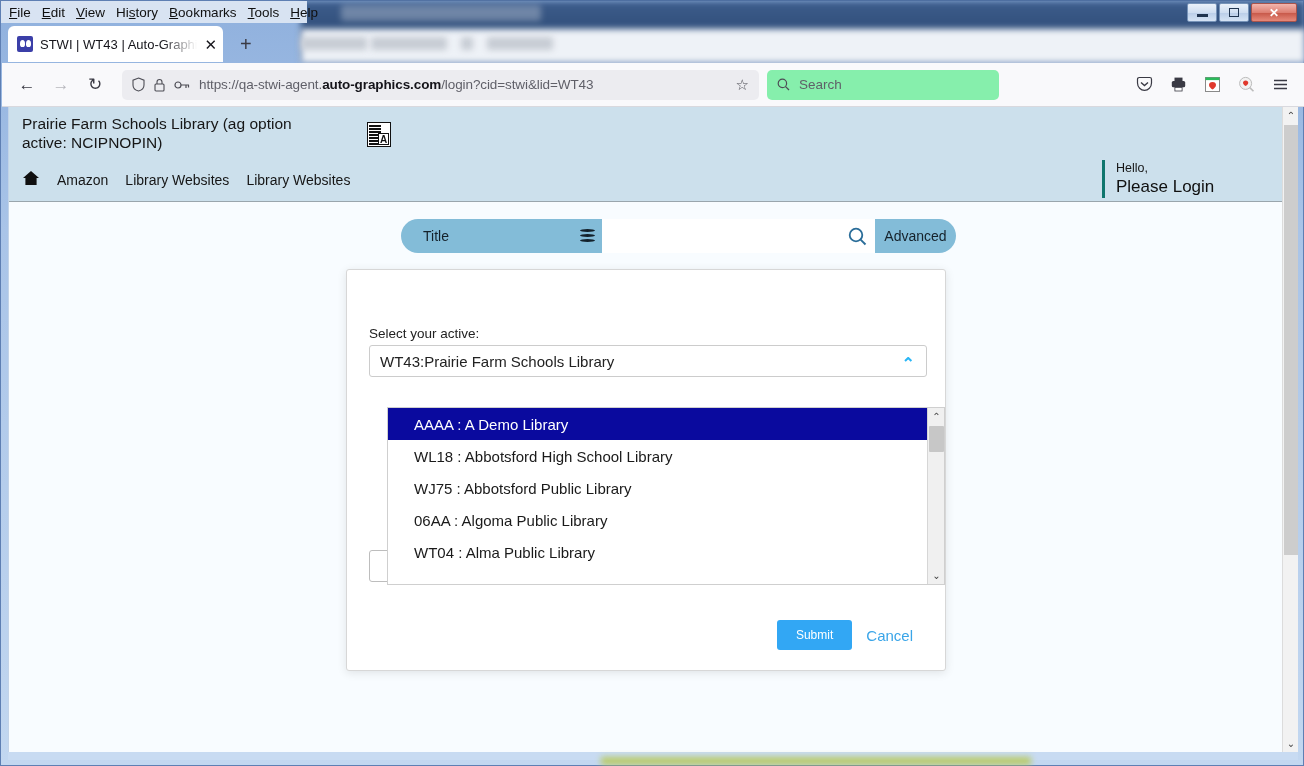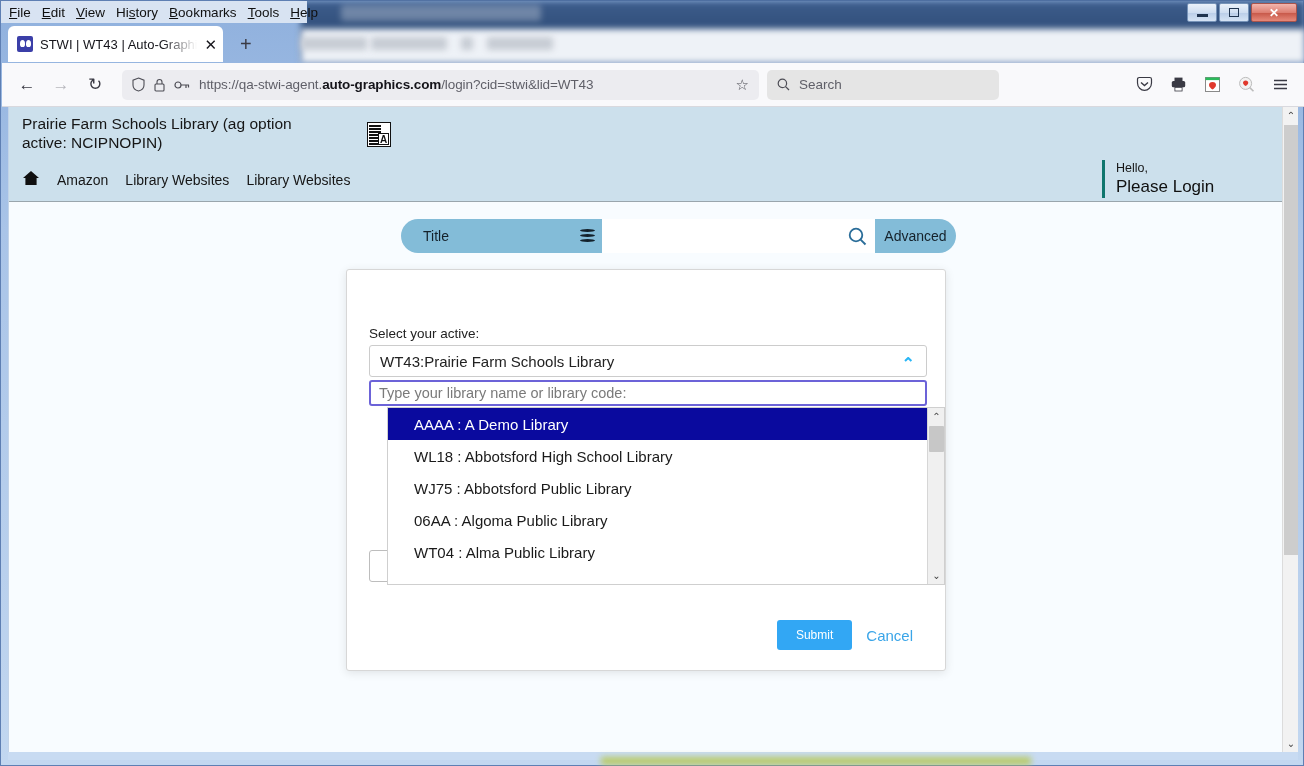--- a/index.html
+++ b/index.html
@@ -115,21 +115,21 @@
     flex: none; width: 637px; height: 30px; margin-left: 10px;
     background: #ececf0; border-radius: 5px;
     display: flex; align-items: center; padding: 0 10px; gap: 9px;
   }
   .url-ico { color: #4d4d55; font-size: 14px; display: flex; align-items: center; }
   #url-text { font-size: 13.5px; color: #5f5f68; flex: 1; white-space: nowrap; letter-spacing: -0.1px; }
   #url-text b { color: #15141a; font-weight: 600; }
   #star-ico { color: #4d4d55; font-size: 15px; }
   #searchbar {
     flex: none; width: 232px; height: 30px; margin-left: 8px;
-    background: #e5e5e5; border-radius: 5px;
+    background: #86efac; border-radius: 5px;
     display: flex; align-items: center; padding: 0 10px; gap: 9px;
     font-size: 13.5px; color: #5f5f68;
   }
   #tb-right { margin-left: auto; display: flex; align-items: center; gap: 2px; }
   .tb-ico { width: 32px; height: 32px; display: flex; align-items: center; justify-content: center; color: #3a3a44; }
 
   
   #viewport {
     position: absolute; left: 7px; top: 106px; width: 1290px; height: 645px;
     background: #f8fcff; overflow: hidden;
@@ -467,23 +467,20 @@
     <div id="modal">
       <div id="modal-label">Select your active:</div>
 
       <div id="lib-select">
         <span>WT43:Prairie Farm Schools Library</span>
         <span id="lib-select-caret">⌃</span>
       </div>
 
       <div id="hidden-field"></div>
 
-      <div id="lib-filter">
-        <span>Type your library name or library code:</span>
-      </div>
 
       <div id="lib-listbox">
         <div id="lib-options">
           <div class="lib-option selected">AAAA : A Demo Library</div>
           <div class="lib-option">WL18 : Abbotsford High School Library</div>
           <div class="lib-option">WJ75 : Abbotsford Public Library</div>
           <div class="lib-option">06AA : Algoma Public Library</div>
           <div class="lib-option">WT04 : Alma Public Library</div>
         </div>
         <div id="list-scroll">

